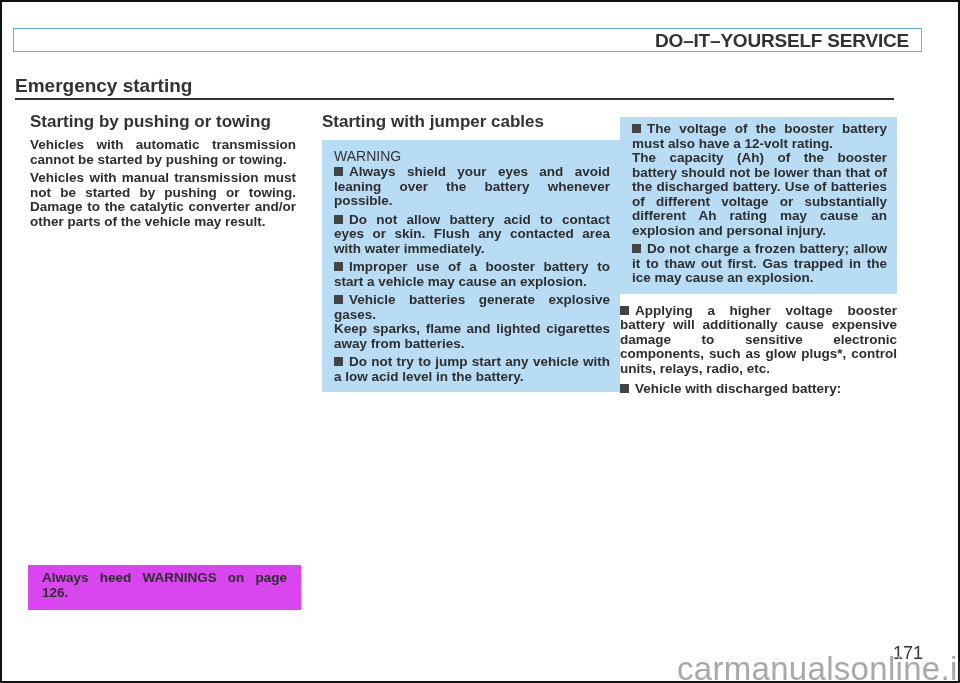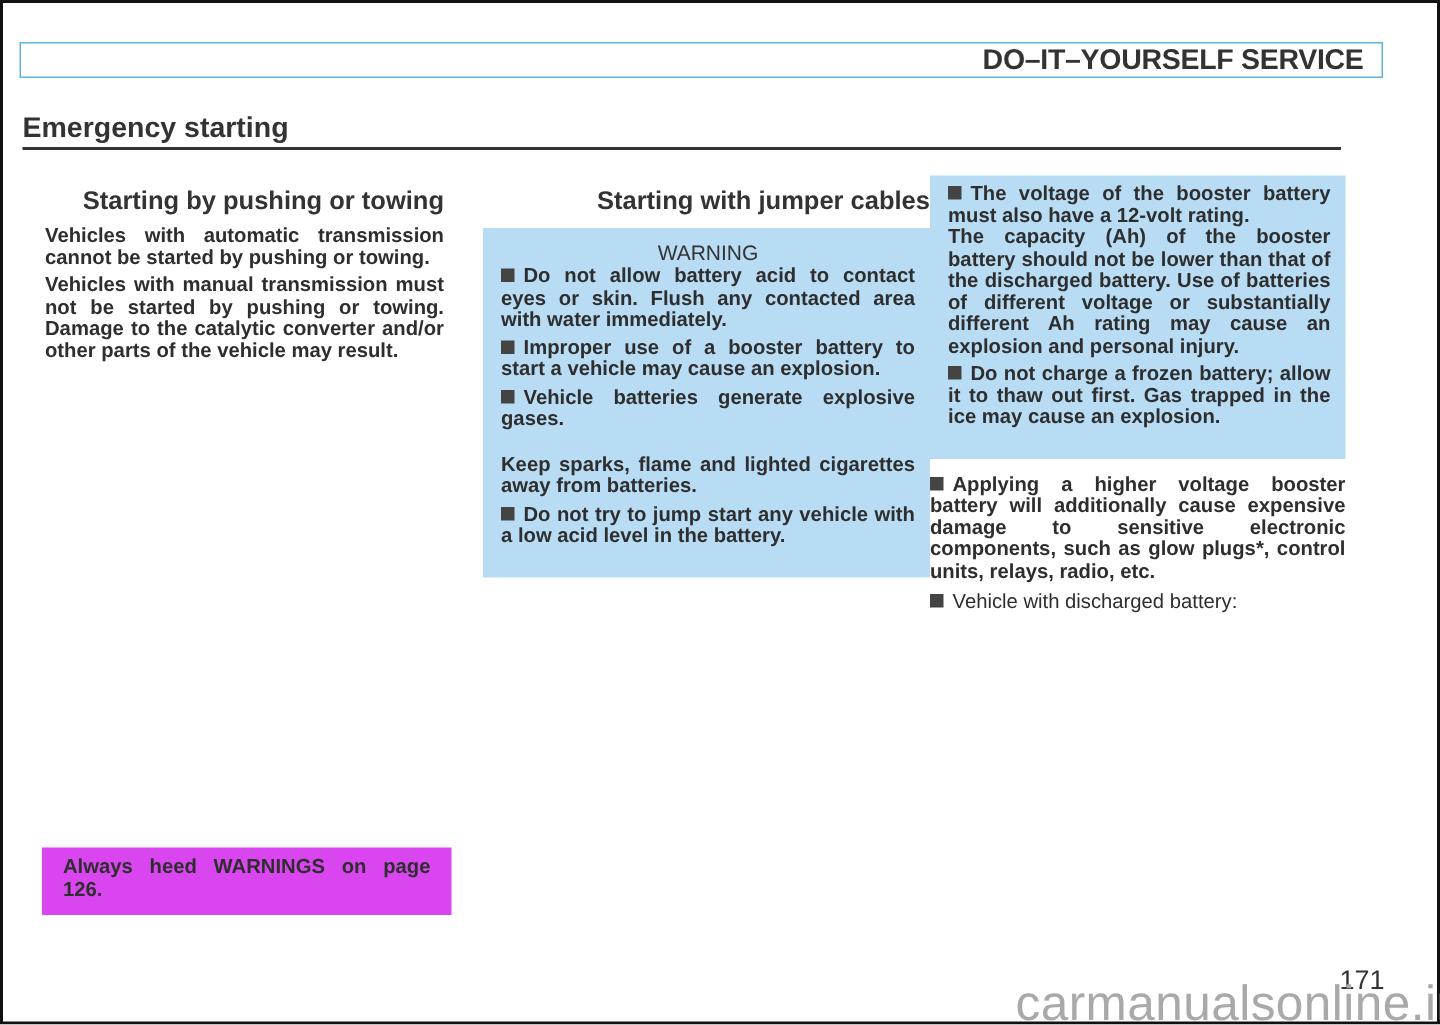--- a/index.html
+++ b/index.html
@@ -30,32 +30,32 @@
   .section-rule {
     position: absolute; left: 15px; top: 98px; width: 879px; height: 0;
     border-top: 2px solid #333;
   }
   .col { position: absolute; }
   .col1 { left: 30px; top: 112px; width: 266px; }
   .col2 { left: 322px; top: 112px; width: 298px; }
   .col3 { left: 620px; top: 117px; width: 277px; }
 
   h3 {
-    margin: 12px 0 6px 0; font-size: 17px; font-weight: bold; color: #333; text-align: right;
+    margin: 0 0 6px 0; font-size: 17px; font-weight: bold; color: #333;
   }
   p {
     margin: 0 0 4px 0; font-size: 13.5px; line-height: 14.5px;
     font-weight: bold; text-align: justify; color: #2e2e2e;
   }
-  p.light { font-weight: normal; }
+  p.light { font-weight: bold; }
   .blue-box {
     background: #b9dcf5;
-    padding: 6px 10px 16px 12px;
+    padding: 6px 10px 4px 12px;
   }
-  .box-label { font-size: 14px; font-weight: normal; margin: 2px 0 1px 0; color: #333; text-align: center; }
+  .box-label { font-size: 14px; font-weight: normal; margin: 2px 0 1px 0; color: #333; }
   .bullet {
     display: inline-block; width: 9px; height: 9px; background: #444;
     margin-right: 6px; vertical-align: 0px;
   }
   .note-box {
     position: absolute; left: 28px; top: 565px; width: 245px;
     background: #d946ef; padding: 6px 14px 10px 14px;
   }
   .note-box p { font-weight: bold; margin: 0; }
   .page-number {
@@ -85,23 +85,24 @@
 </div>
 
 <div class="note-box">
   <p>Always heed WARNINGS on page 126.</p>
 </div>
 
 <div class="col col2">
   <h3>Starting with jumper cables</h3>
   <div class="blue-box" style="margin-top:8px;">
     <div class="box-label">WARNING</div>
+    <p><span class="bullet"></span><span>Always shield your eyes and avoid leaning over the battery whenever possible.</span></p>
     <p><span class="bullet"></span><span>Do not allow battery acid to contact eyes or skin. Flush any contacted area with water immediately.</span></p>
     <p><span class="bullet"></span><span>Improper use of a booster battery to start a vehicle may cause an explosion.</span></p>
-    <p style="margin-bottom:16px;"><span class="bullet"></span><span>Vehicle batteries generate explosive gases.</span></p>
+    <p style="margin-bottom:0;"><span class="bullet"></span><span>Vehicle batteries generate explosive gases.</span></p>
     <p>Keep sparks, flame and lighted cigarettes away from batteries.</p>
     <p><span class="bullet"></span><span>Do not try to jump start any vehicle with a low acid level in the battery.</span></p>
   </div>
 </div>
 
 <div class="col col3">
   <div class="blue-box" style="padding-top:5px;">
     <p style="margin-bottom:0;"><span class="bullet"></span><span>The voltage of the booster battery must also have a 12-volt rating.</span></p>
     <p>The capacity (Ah) of the booster battery should not be lower than that of the discharged battery. Use of batteries of different voltage or substantially different Ah rating may cause an explosion and personal injury.</p>
     <p><span class="bullet"></span><span>Do not charge a frozen battery; allow it to thaw out first. Gas trapped in the ice may cause an explosion.</span></p>

